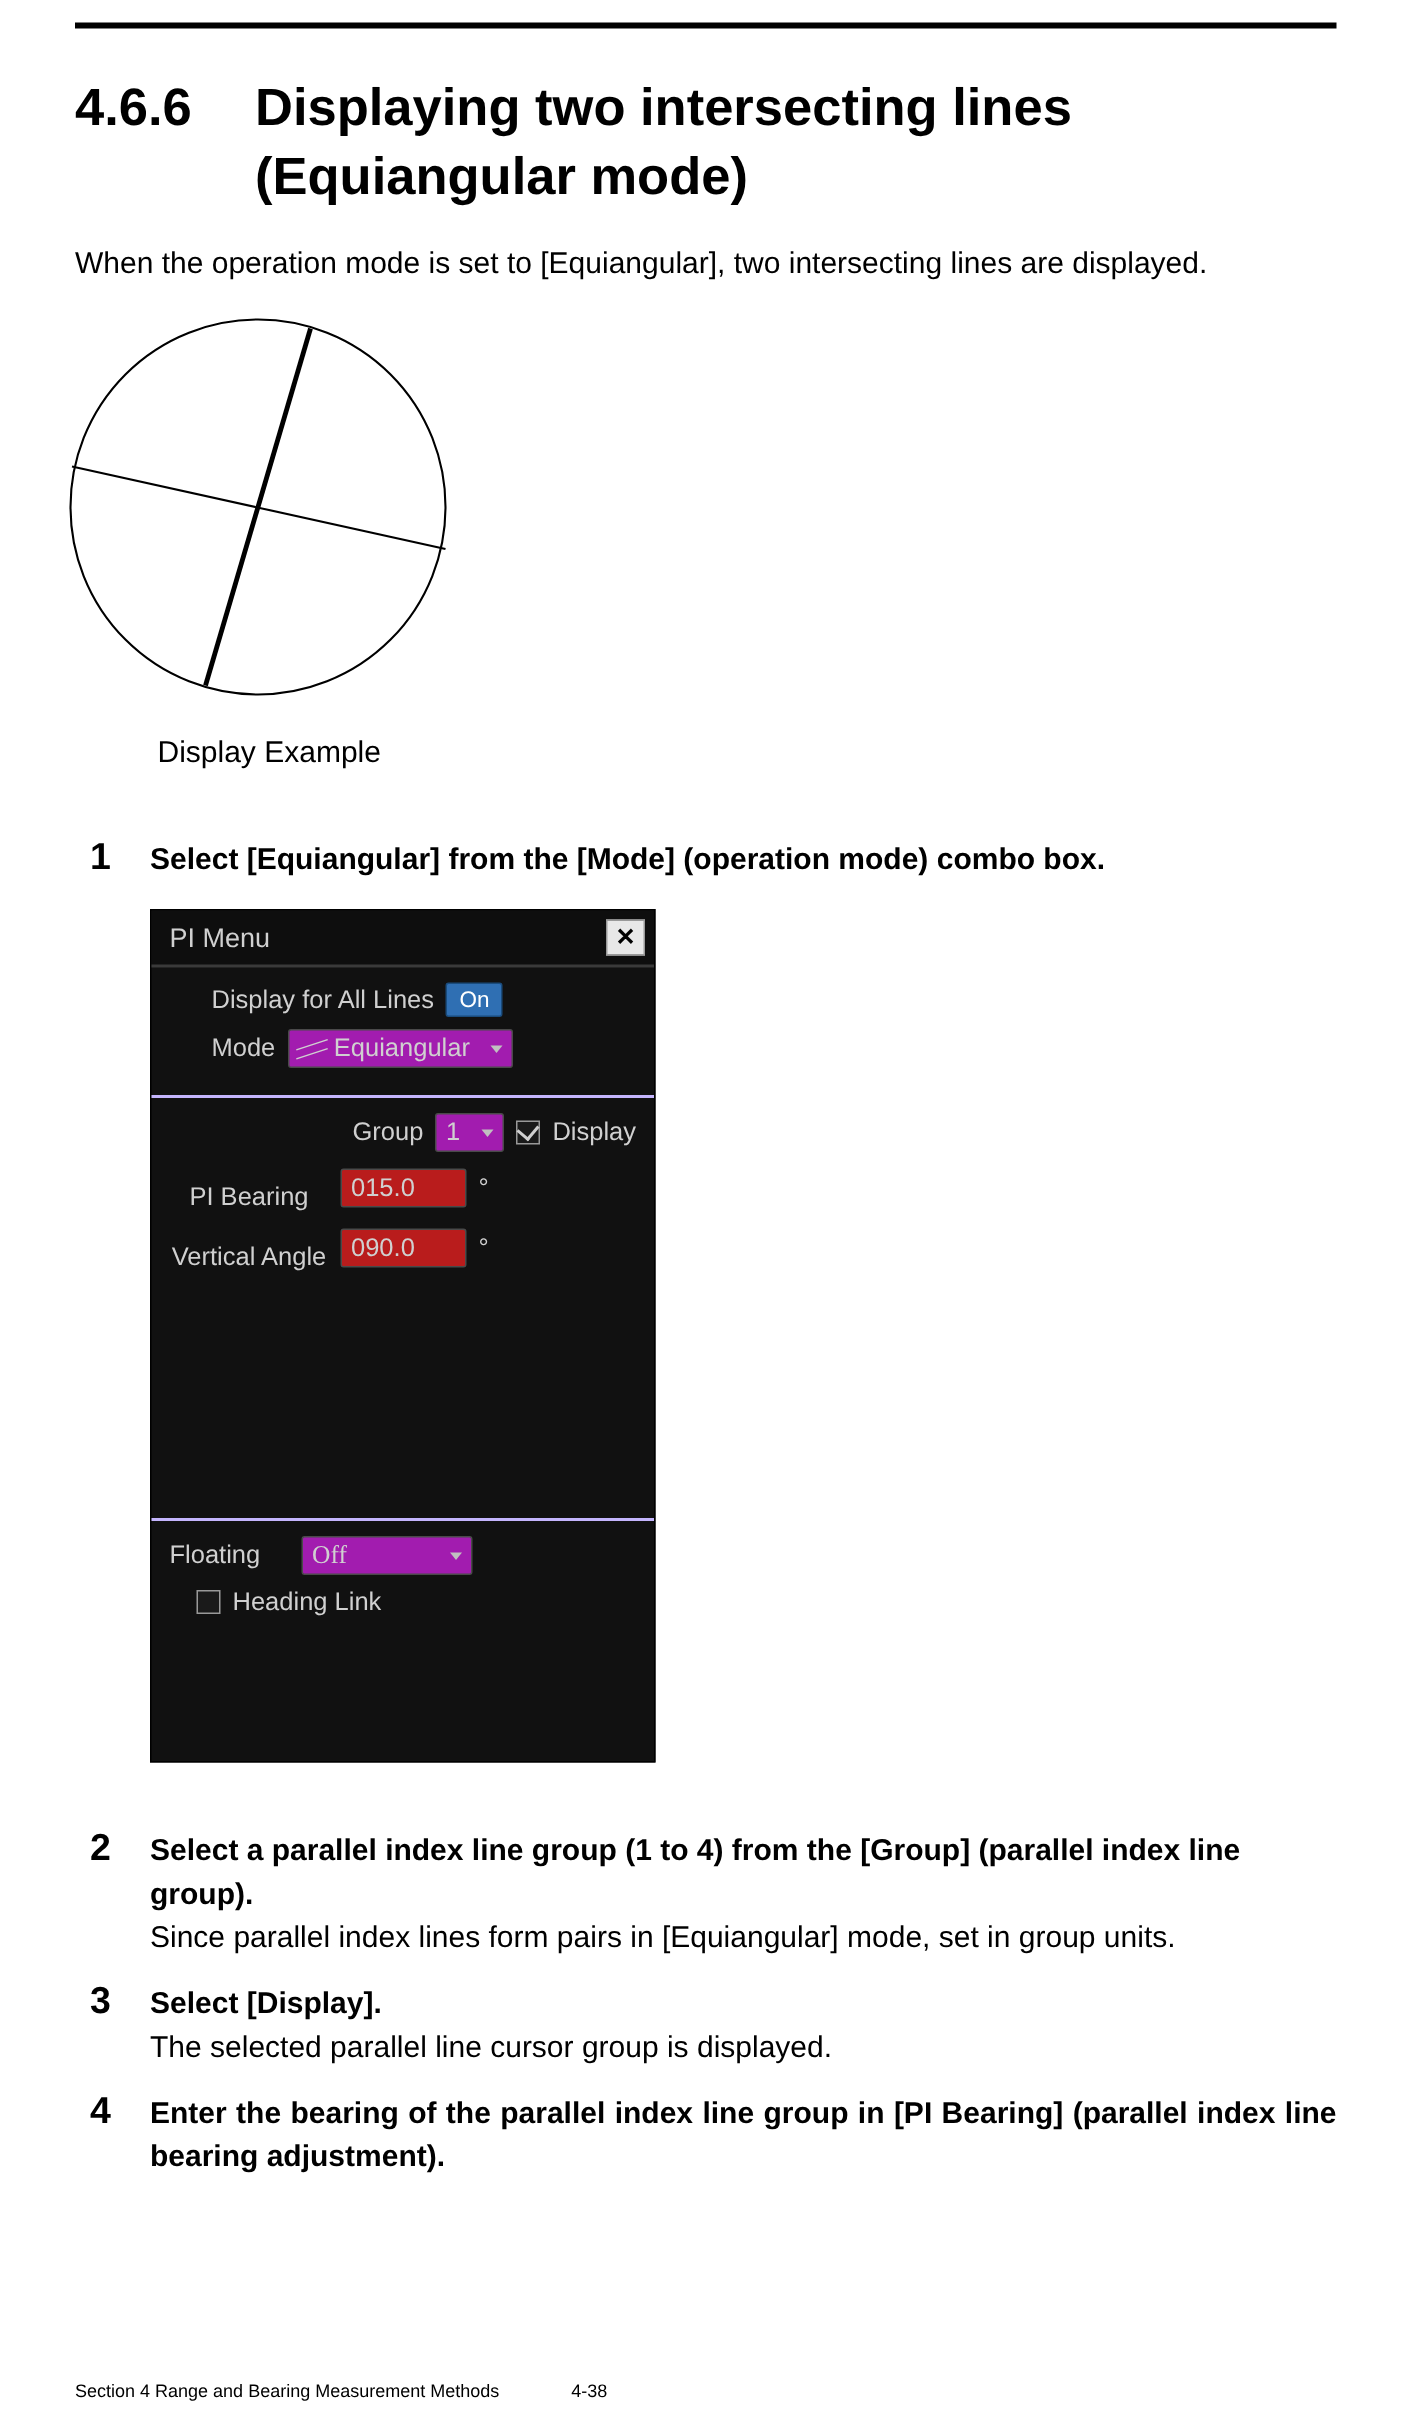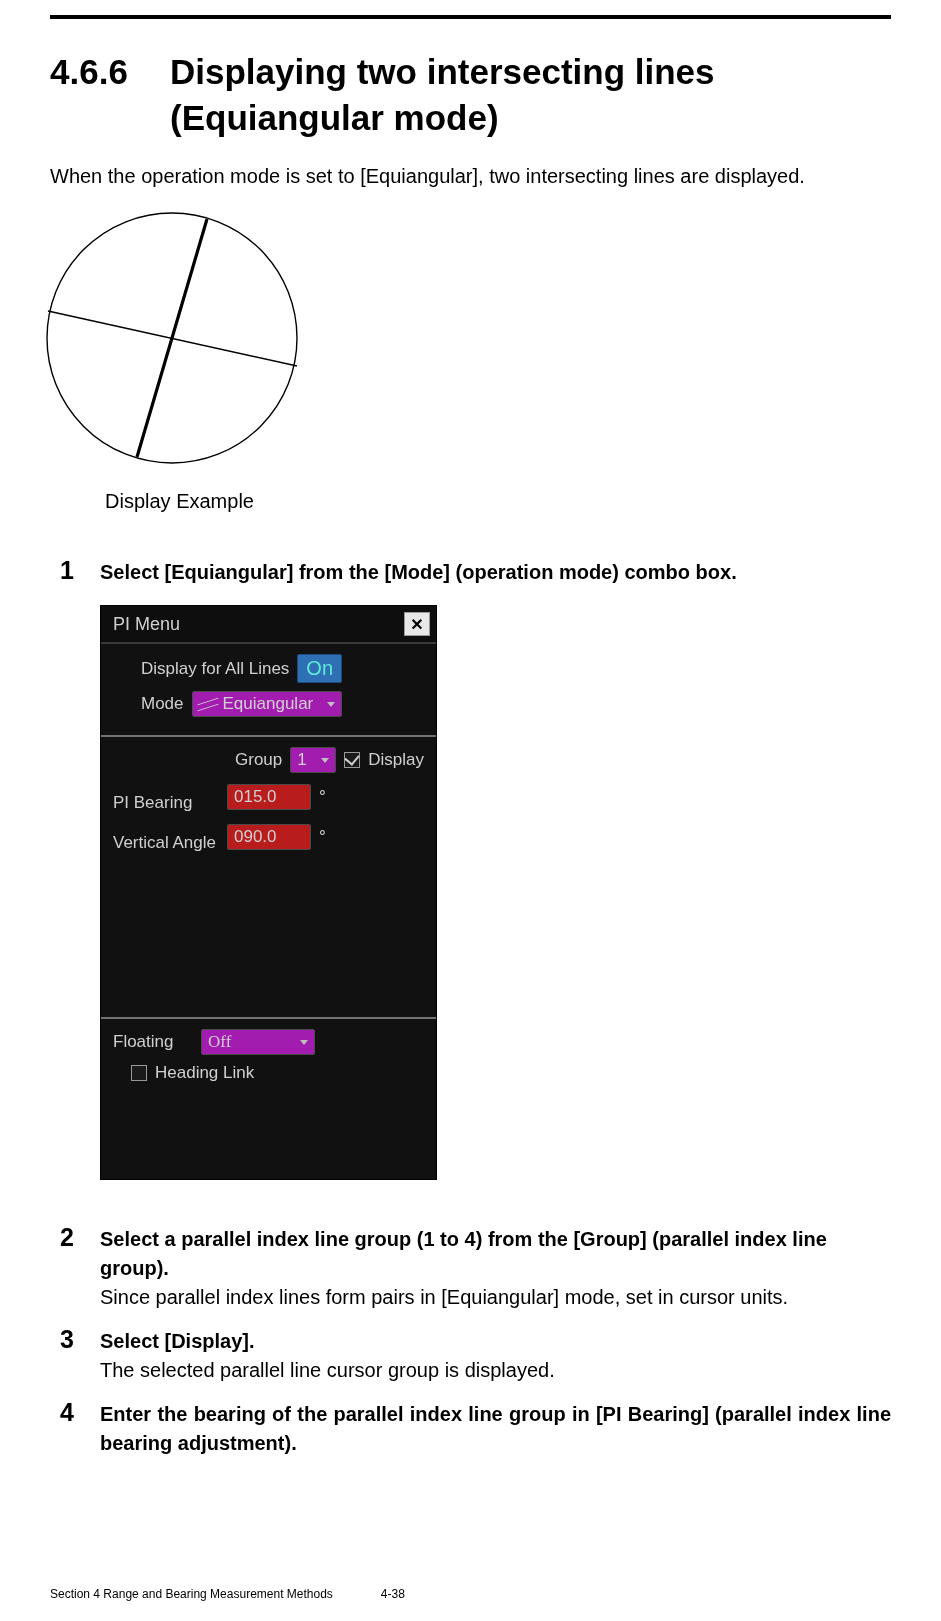--- a/index.html
+++ b/index.html
@@ -104,21 +104,21 @@
     color: #000;
     font-weight: bold;
     font-size: 16px;
     display: flex;
     align-items: center;
     justify-content: center;
     border: 1px solid #999;
   }
   .pi-section {
     padding: 10px 12px;
-    border-bottom: 2px solid #737373;
+    border-bottom: 2px solid #c4b5fd;
   }
   .pi-section.middle {
     min-height: 260px;
   }
   .pi-section.bottom {
     min-height: 140px;
     border-bottom: none;
   }
   .pi-row {
     display: flex;
@@ -126,28 +126,28 @@
     margin-bottom: 8px;
     gap: 8px;
   }
   .pi-row.indent {
     padding-left: 28px;
   }
   .pi-label {
     white-space: nowrap;
   }
   .pi-label.right {
-    text-align: left;
+    text-align: center;
     min-width: 106px;
     margin-top: 12px;
   }
   .pi-onbtn {
     background: #2f6fb3;
-    color: #5eead4;
-    font-size: 20px;
+    color: #ffffff;
+    font-size: 15px;
     padding: 2px 8px;
     border: 1px solid #1a4c7d;
     border-radius: 2px;
   }
   .pi-combo {
     background: #a21caf;
     border: 1px solid #4a4a4a;
     color: #d0d0d0;
     display: flex;
     align-items: center;
@@ -292,21 +292,21 @@
       <div class="pi-row" style="padding-left:18px;">
         <span class="pi-checkbox"></span>
         <span class="pi-label">Heading Link</span>
       </div>
     </div>
   </div>
 
   <div class="step">
     <div class="step-num">2</div>
     <div class="step-title">Select a parallel index line group (1 to 4) from the [Group] (parallel index line group).</div>
-    <div class="step-text">Since parallel index lines form pairs in [Equiangular] mode, set in cursor units.</div>
+    <div class="step-text">Since parallel index lines form pairs in [Equiangular] mode, set in group units.</div>
   </div>
 
   <div class="step">
     <div class="step-num">3</div>
     <div class="step-title">Select [Display].</div>
     <div class="step-text">The selected parallel line cursor group is displayed.</div>
   </div>
 
   <div class="step">
     <div class="step-num">4</div>

